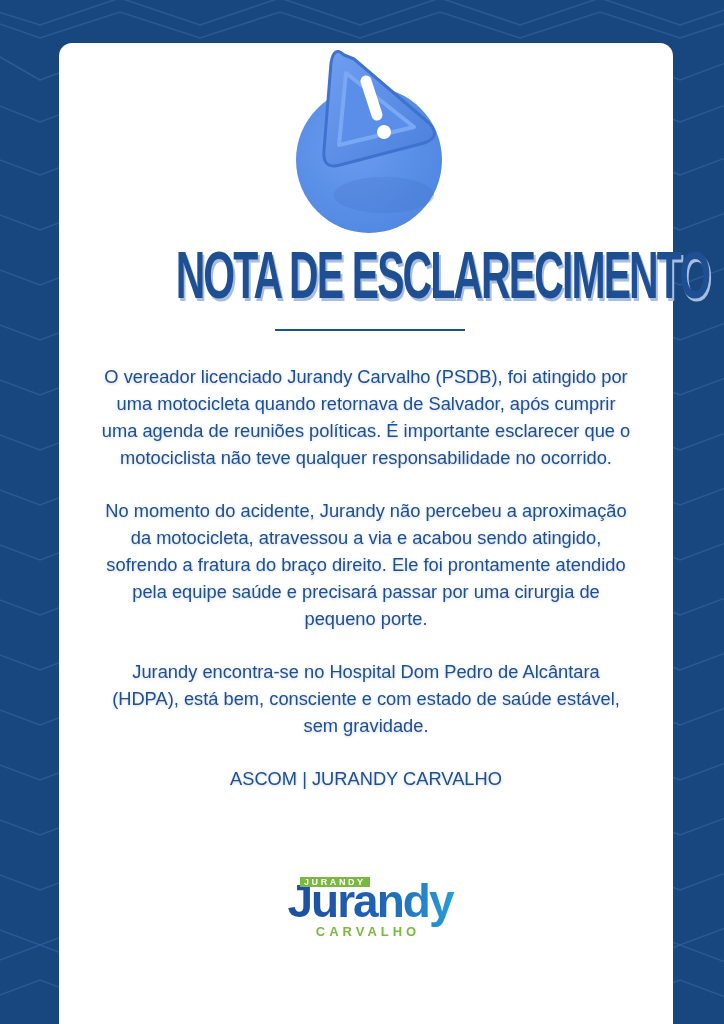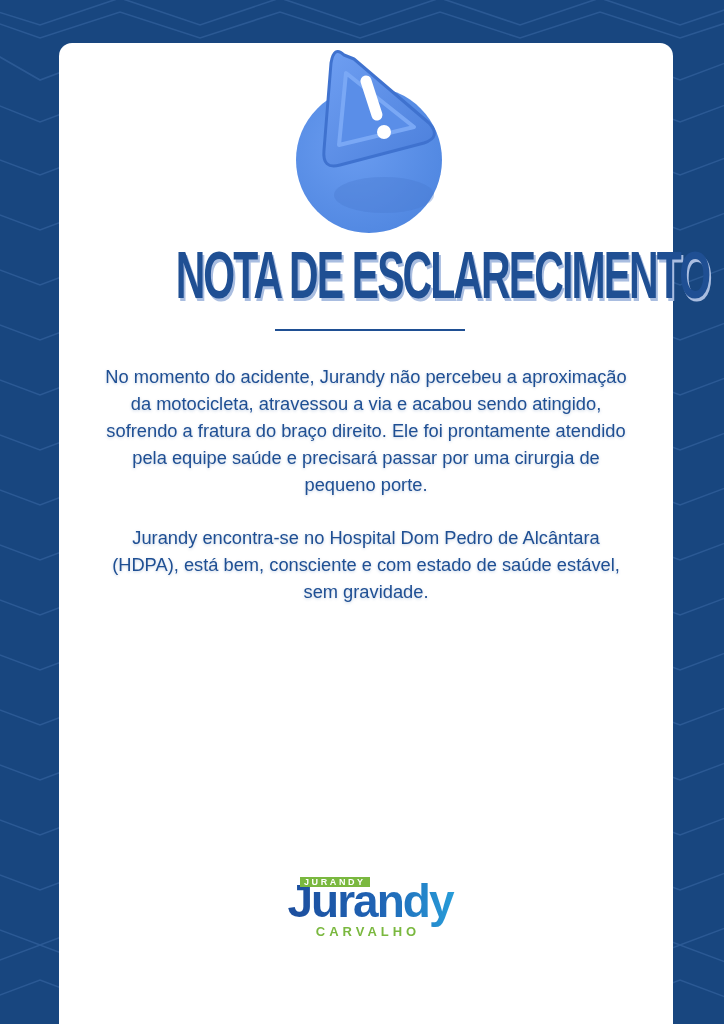--- a/index.html
+++ b/index.html
@@ -97,28 +97,33 @@
       <path d="M72 28 L65 100 L140 82 Z" fill="#5a8ee8" stroke="#7aa8f5" stroke-width="4" stroke-linejoin="round"></path>
       <line x1="92" y1="36" x2="103" y2="70" stroke="#ffffff" stroke-width="11" stroke-linecap="round"></line>
       <circle cx="110" cy="87" r="7" fill="#ffffff"></circle>
     </svg>
   </div>
 
   <div class="title">NOTA DE ESCLARECIMENTO</div>
   <div class="divider"></div>
 
   <div class="body">
+    <p class="para">O vereador licenciado Jurandy Carvalho (PSDB), foi atingido por
+uma motocicleta quando retornava de Salvador, após cumprir
+uma agenda de reuniões políticas. É importante esclarecer que o
+motociclista não teve qualquer responsabilidade no ocorrido.</p>
     <p class="para">No momento do acidente, Jurandy não percebeu a aproximação
 da motocicleta, atravessou a via e acabou sendo atingido,
 sofrendo a fratura do braço direito. Ele foi prontamente atendido
 pela equipe saúde e precisará passar por uma cirurgia de
 pequeno porte.</p>
     <p class="para">Jurandy encontra-se no Hospital Dom Pedro de Alcântara
 (HDPA), está bem, consciente e com estado de saúde estável,
 sem gravidade.</p>
+    <p class="para">ASCOM | JURANDY CARVALHO</p>
   </div>
 
   <div class="logo">
     <div class="name">Jurandy</div>
     <div class="badge">JURANDY</div>
     <div class="sub">CARVALHO</div>
   </div>
 </div>
 
 </body></html>

